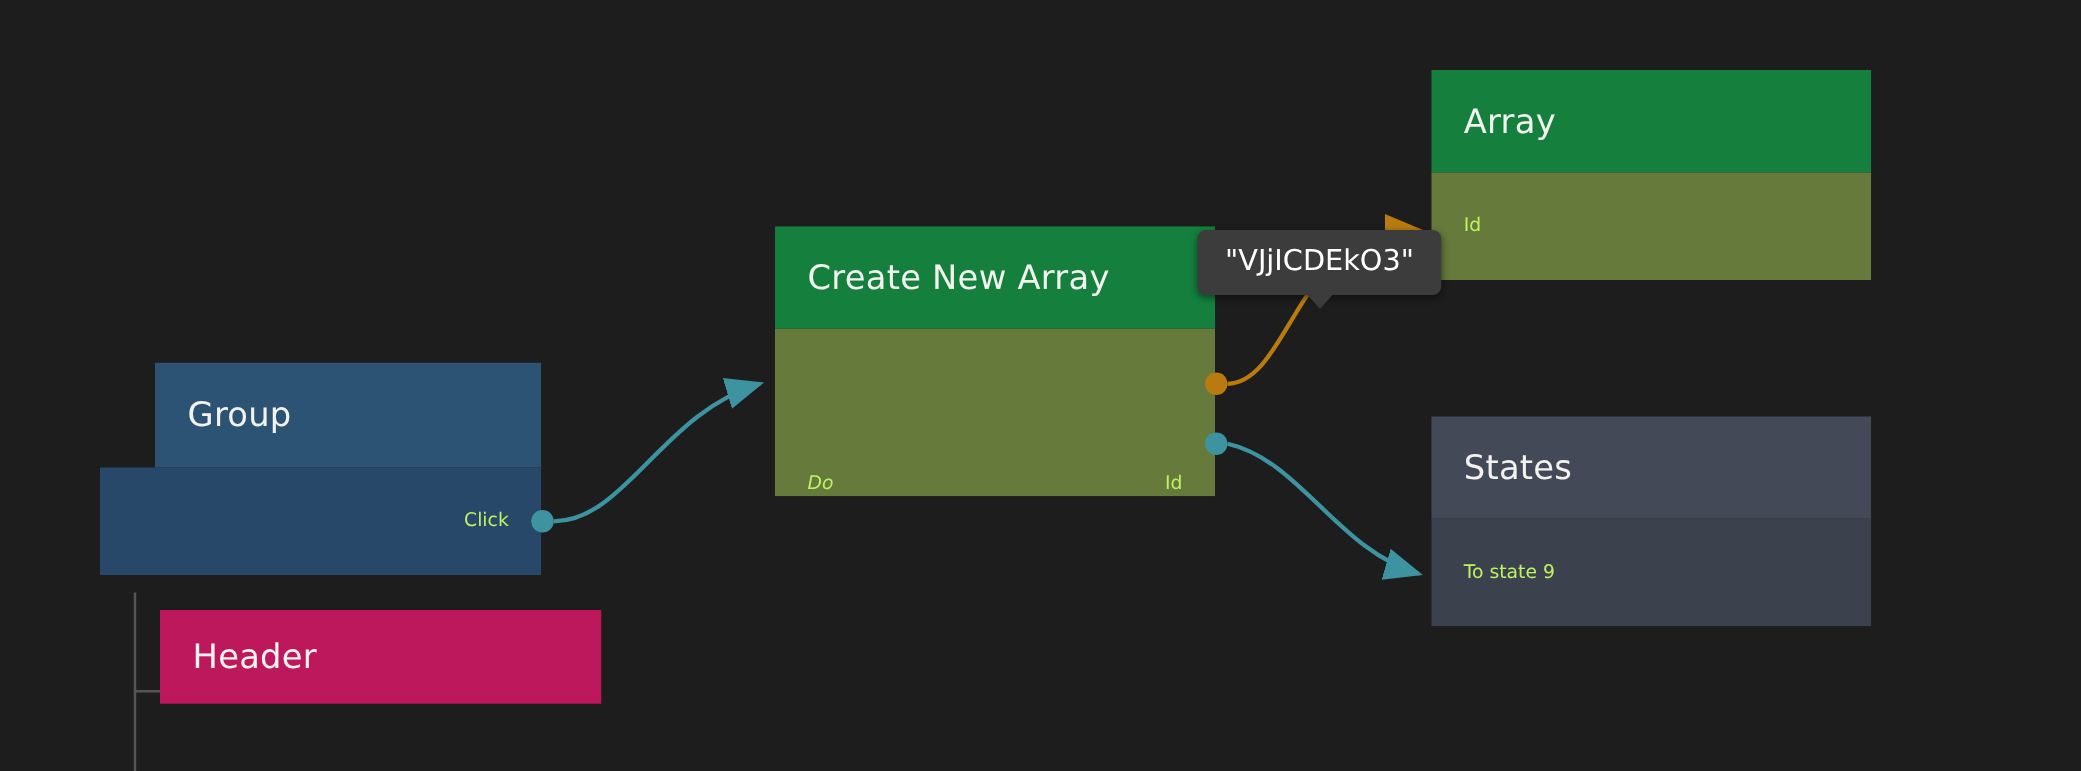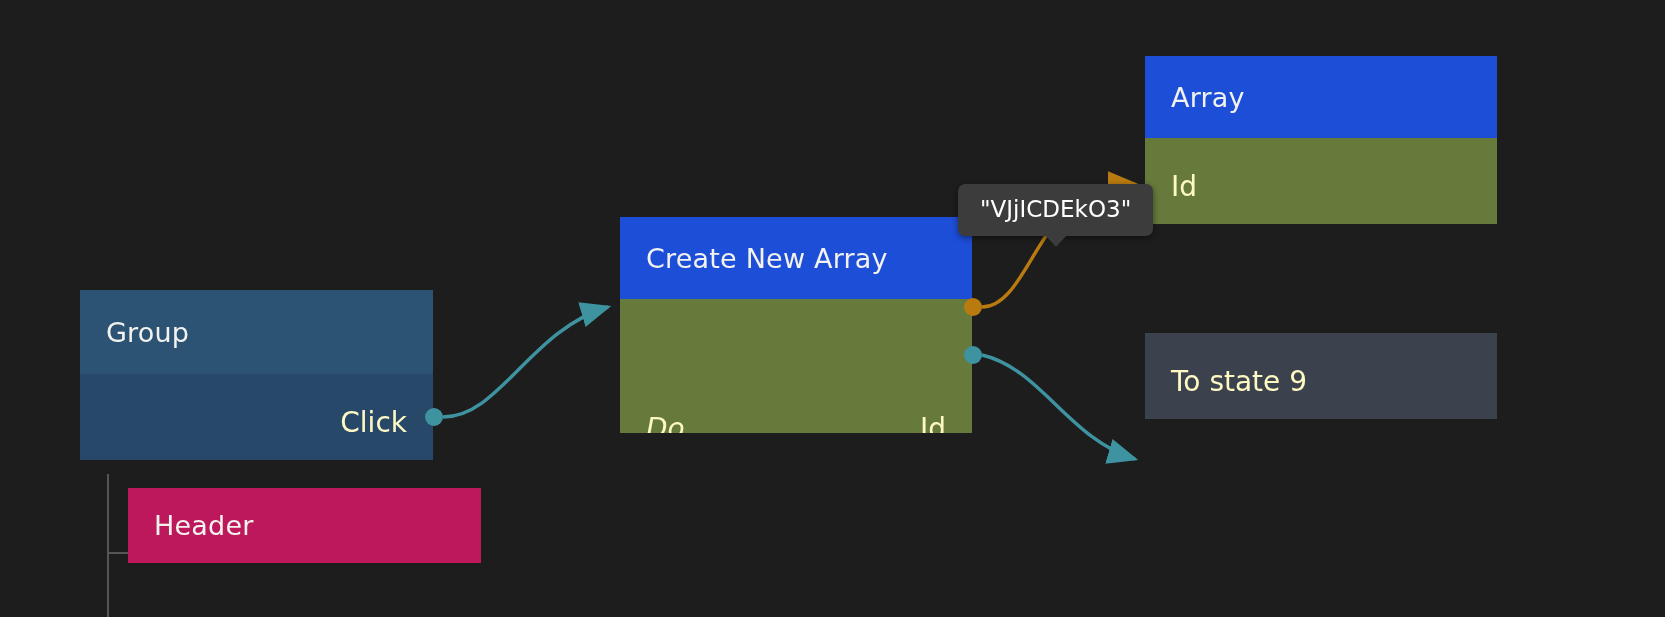--- a/index.html
+++ b/index.html
@@ -43,38 +43,38 @@
     line-height: 1;
   }
   .node-body {
     box-sizing: border-box;
     position: relative;
   }
   .port-row {
     position: absolute;
     display: flex;
     align-items: center;
-    font-size: 28px;
-    color: #fef9c3;
+    font-size: 15px;
+    color: #bef264;
     line-height: 1;
     white-space: nowrap;
   }
   .port-row.left {
     left: 26px;
   }
   .port-row.right {
     right: 26px;
   }
 
   
-  .node-blue .node-header { background: #2c5274; }
+  .node-blue .node-header { background: #2c5274; margin-left: 44px; }
   .node-blue .node-body   { background: #28486a; }
 
   
-  .node-green .node-header { background: #1d4ed8; }
+  .node-green .node-header { background: #15803d; }
   .node-green .node-body   { background: #657a3b; }
 
   
   .node-slate .node-header { background: #434957; }
   .node-slate .node-body   { background: #3c414e; }
 
   
   .node-plain { background: #be185d; }
   .node-plain .node-title { padding-left: 26px; }
 
@@ -155,21 +155,21 @@
         <span>Click</span>
       </div>
     </div>
   </div>
   <div class="port-dot teal" style="left:425px; top:408px;"></div>
 
   <div class="node node-plain" style="left:128px; top:488px; width:353px; height:75px; display:flex; align-items:center;">
     <span class="node-title">Header</span>
   </div>
 
-  <div class="node node-green" style="left:620px; top:181px; width:352px; height:216px;margin-top:36px;">
+  <div class="node node-green" style="left:620px; top:181px; width:352px; height:216px;">
     <div class="node-header" style="height:82px;">
       <span class="node-title">Create New Array</span>
     </div>
     <div class="node-body" style="height:134px;">
       <div class="port-row left" style="top:116px;font-style:italic;">
         <span>Do</span>
       </div>
       <div class="port-row right" style="top:116px;">
         <span>Id</span>
       </div>
@@ -184,20 +184,23 @@
       <span class="node-title">Array</span>
     </div>
     <div class="node-body" style="height:86px;">
       <div class="port-row left" style="top:35px;">
         <span>Id</span>
       </div>
     </div>
   </div>
 
   <div class="node node-slate" style="left:1145px; top:333px; width:352px; height:168px;">
+    <div class="node-header" style="height:82px;">
+      <span class="node-title">States</span>
+    </div>
     <div class="node-body" style="height:86px;">
       <div class="port-row left" style="top:35px;">
         <span>To state 9</span>
       </div>
     </div>
   </div>
 
   <div class="tooltip" style="left:958px; top:184px;">
     <span>"VJjICDEkO3"</span>
     <span class="tooltip-caret"></span>

